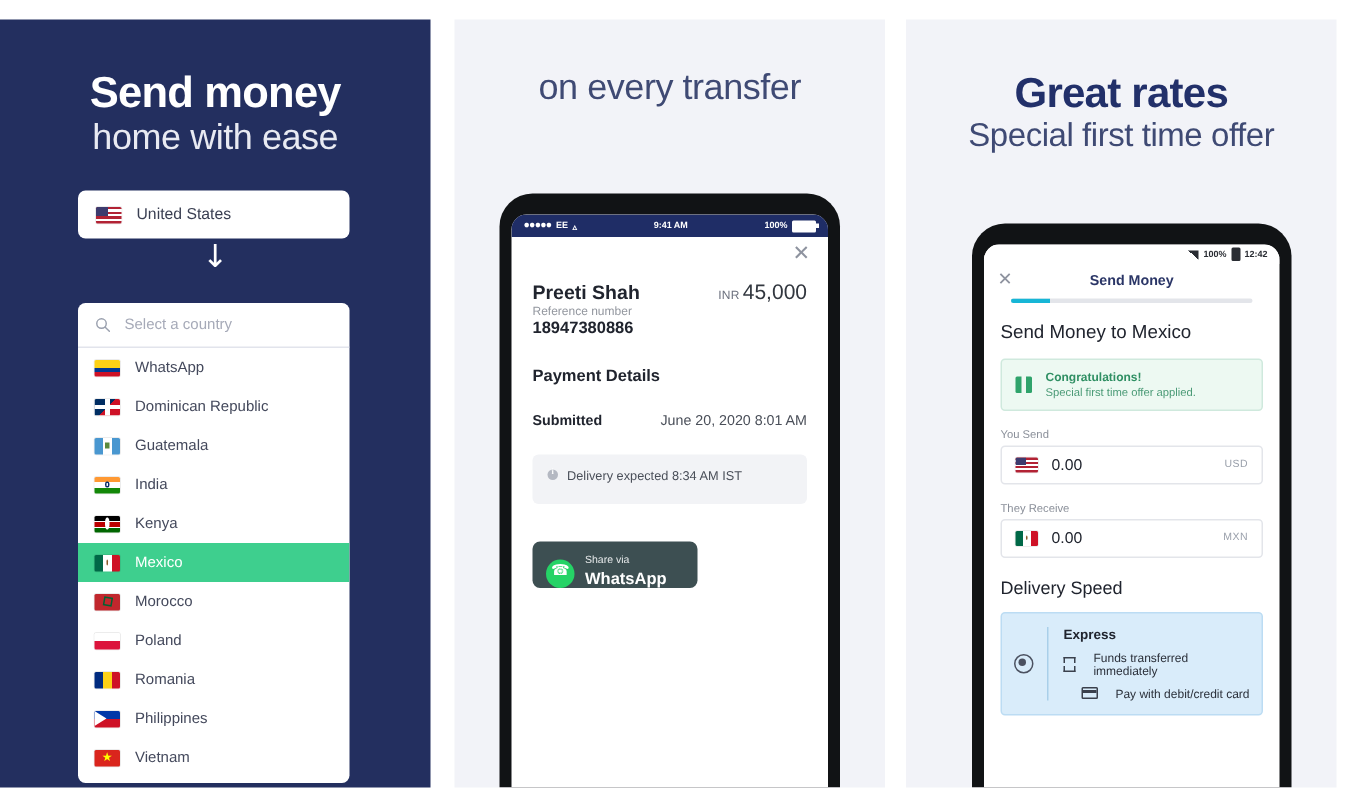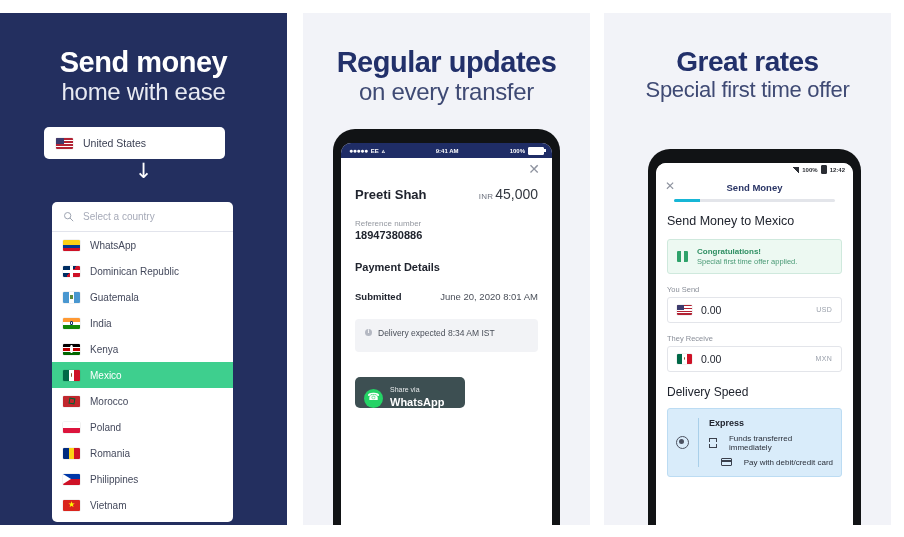--- a/index.html
+++ b/index.html
@@ -51,21 +51,21 @@
   #panel2 .headline .h1,
   #panel3 .headline .h1 { color: #22306a; }
   #panel2 .headline .h2,
   #panel3 .headline .h2 { color: #3f4a74; }
   #panel3 .headline .h1 { font-size: 28px; }
   #panel3 .headline .h2 { font-size: 22px; }
 
   
   .from-field {
     position: absolute;
-    left: 44px; top: 114px;
+    left: 52px; top: 114px;
     width: 181px; height: 32px;
     background: #ffffff;
     border-radius: 5px;
     display: flex;
     align-items: center;
     padding: 0 12px;
     box-sizing: border-box;
   }
   .from-field .label {
     font-size: 10.5px;
@@ -208,21 +208,21 @@
     font-size: 14px; color: #8e939f; line-height: 1;
     font-family: "DejaVu Sans", sans-serif;
   }
   .recip-row {
     display: flex; align-items: baseline; justify-content: space-between;
     margin-top: 20px;
   }
   .recip-name { font-size: 13px; font-weight: bold; color: #20242e; }
   .recip-amt { font-size: 14px; color: #32373f; }
   .recip-amt .cur { font-size: 8px; color: #6d727f; margin-right: 2px; letter-spacing: 0.2px; }
-  .ref-label { font-size: 8px; color: #93979f; margin-top: 17px; }
+  .ref-label { font-size: 8px; color: #93979f; margin-top: 1px; }
   .ref-num { font-size: 11px; font-weight: bold; color: #20242e; margin-top: 1px; }
   .sec-title { font-size: 11px; font-weight: bold; color: #20242e; margin-top: 20px; }
   .kv-row { display: flex; justify-content: space-between; align-items: baseline; margin-top: 18px; }
   .kv-k { font-size: 9.5px; font-weight: bold; color: #20242e; }
   .kv-v { font-size: 9.5px; color: #4a4f59; }
   .note {
     margin-top: 17px;
     background: #f2f3f6;
     border-radius: 4px;
     padding: 9px 10px;
@@ -438,21 +438,20 @@
           <div class="c-row">
             <span class="flag f-vn"></span>
             <span class="cname">Vietnam</span>
           </div>
         </div>
     </div>
   </div>
 
   <div class="panel" id="panel2">
     <div class="headline">
-      <span class="h1">Regular updates</span>
       <span class="h2">on every transfer</span>
     </div>
 
     <div class="phone" id="phone2">
       <div class="phone-screen">
 
         <div class="statusbar">
           <span class="sb-left">
             <span class="dots">●●●●●</span>
             <span>EE</span>

